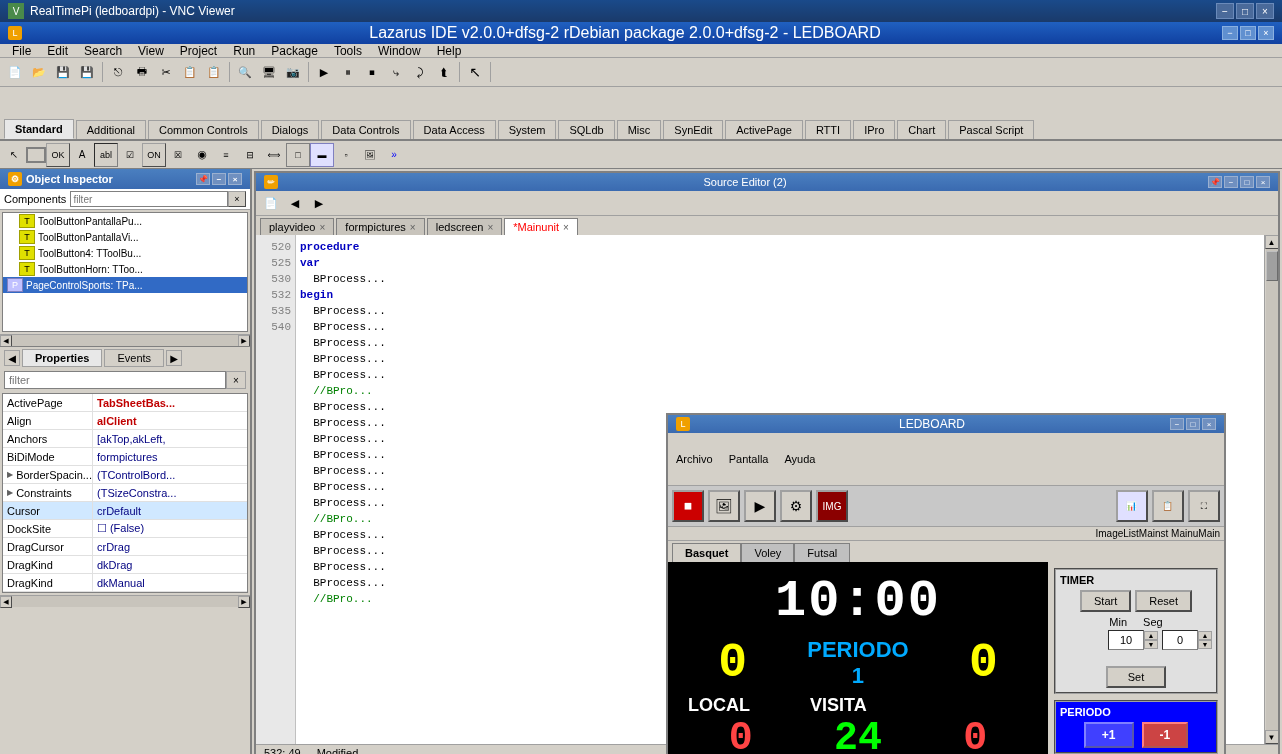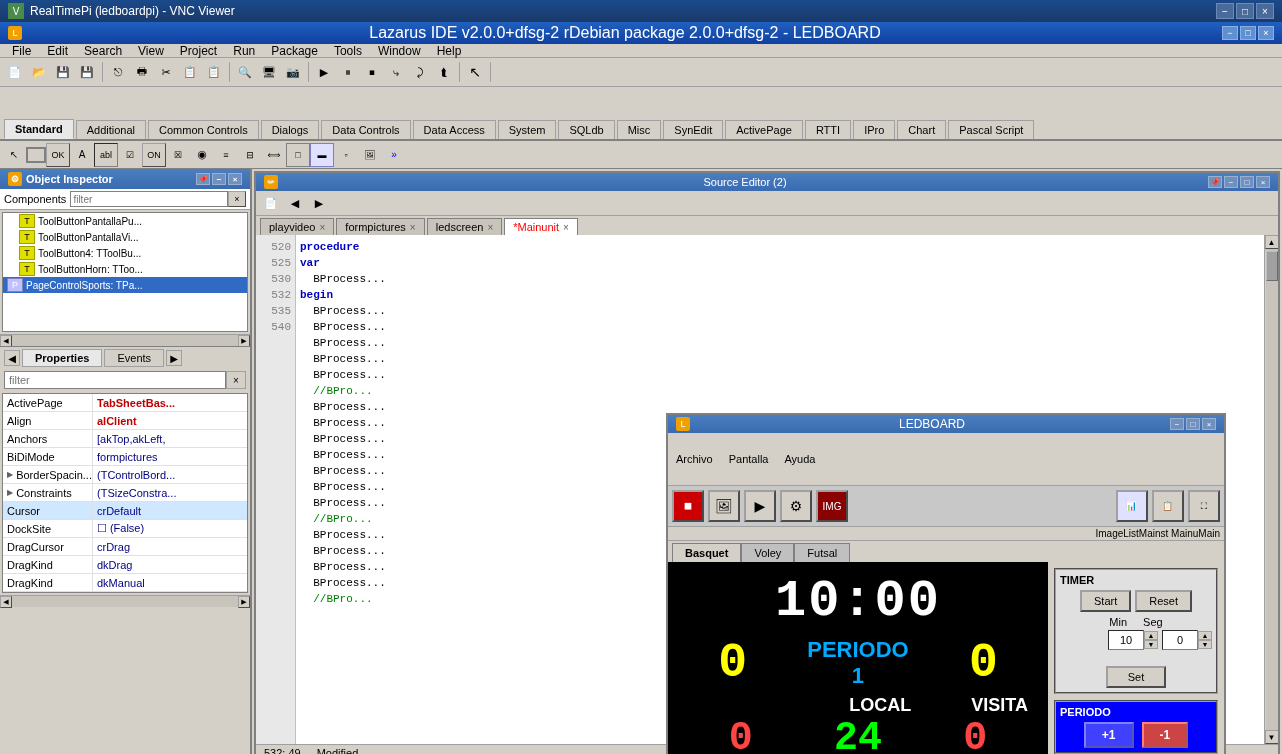--- a/index.html
+++ b/index.html
@@ -124,21 +124,21 @@
     
     .led-content { display: flex; }
     .led-display { width: 380px; background: #000; padding: 10px; }
     .led-time { color: white; font-size: 52px; font-weight: bold; text-align: center; font-family: 'Courier New', monospace; letter-spacing: 2px; }
     .led-scores { display: flex; justify-content: space-around; align-items: center; padding: 5px 10px; }
     .led-score-local { color: #ffff00; font-size: 48px; font-weight: bold; font-family: 'Courier New', monospace; }
     .led-score-visita { color: #ffff00; font-size: 48px; font-weight: bold; font-family: 'Courier New', monospace; }
     .led-period-area { text-align: center; }
     .led-periodo-label { color: #00aaff; font-size: 22px; font-weight: bold; }
     .led-periodo-num { color: #00aaff; font-size: 22px; font-weight: bold; }
-    .led-team-labels { display: flex; justify-content: flex-end; padding: 0 10px; }
+    .led-team-labels { display: flex; justify-content: flex-start; padding: 0 10px; }
     .led-team-label { color: white; font-size: 18px; font-weight: bold; }
     .led-posesion-scores { display: flex; justify-content: space-around; align-items: center; padding: 0 10px; }
     .led-pos-score { color: #ff4444; font-size: 40px; font-weight: bold; font-family: 'Courier New', monospace; }
     .led-pos-center { color: #00ff00; font-size: 40px; font-weight: bold; font-family: 'Courier New', monospace; }
     .led-posesion-label { color: #00ff00; font-size: 18px; font-weight: bold; text-align: center; }
     
     
     .led-controls { flex: 1; background: #d4d0c8; padding: 6px; display: flex; flex-direction: column; gap: 6px; }
     .led-timer-section { background: #e0e0e0; border: 2px groove #a0a0a0; padding: 4px; }
     .led-timer-title { font-size: 11px; font-weight: bold; text-align: left; margin-bottom: 4px; }

